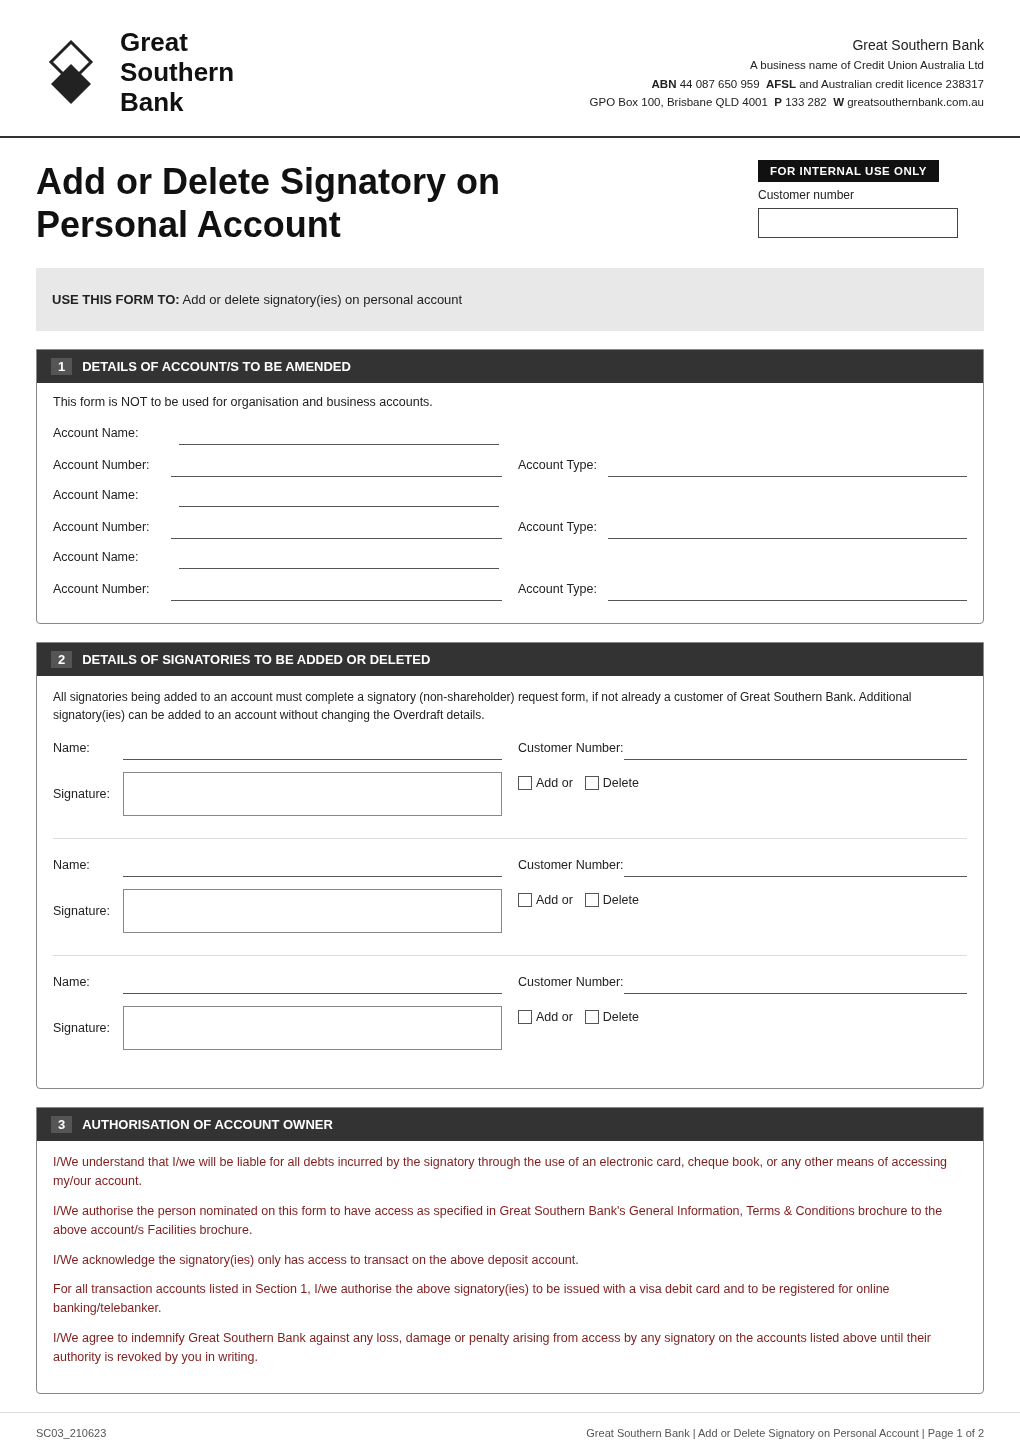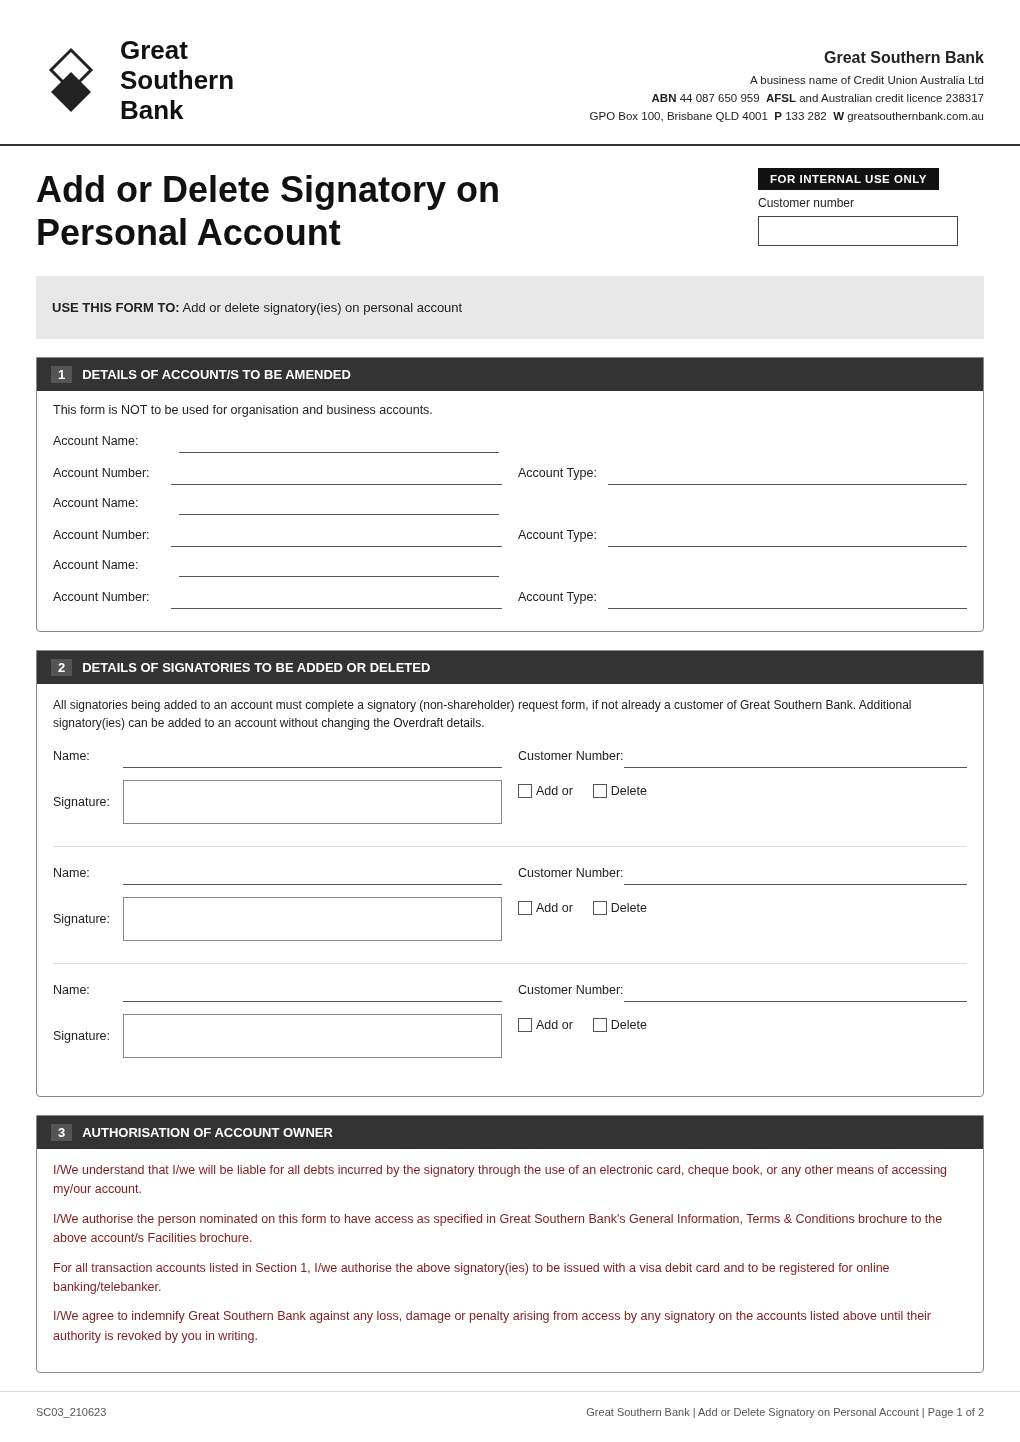--- a/index.html
+++ b/index.html
@@ -15,23 +15,23 @@
     .page {
       width: 1020px;
       min-height: 1442px;
       background: #fff;
       padding: 0 0 40px 0;
     }
 
     
     .header {
       display: flex;
-      align-items: flex-end;
+      align-items: center;
       justify-content: space-between;
-      padding: 36px 36px 18px 36px;
+      padding: 28px 36px 18px 36px;
       border-bottom: 2px solid #333;
     }
     .logo-area {
       display: flex;
       align-items: center;
       gap: 14px;
     }
     .logo-diamond {
       width: 70px;
       height: 70px;
@@ -46,22 +46,22 @@
     .logo-text span {
       display: block;
     }
     .header-right {
       text-align: right;
       font-size: 11.5px;
       color: #222;
       line-height: 1.6;
     }
     .header-right .brand-name {
-      font-weight: bold;
-      font-size: 16px;
+      font-weight: normal;
+      font-size: 14px;
     }
 
     
     .title-section {
       display: flex;
       align-items: flex-start;
       justify-content: space-between;
       padding: 22px 52px 10px 36px;
     }
     .form-title {
@@ -231,21 +231,21 @@
     }
     .sig-signature-box {
       height: 44px;
       border: 1.5px solid #888;
       background: #fff;
       flex: 1;
     }
     .add-delete-row {
       display: flex;
       align-items: flex-start;
-      gap: 20px;
+      gap: 12px;
       margin-top: 4px;
     }
     .checkbox-wrapper {
       display: flex;
       align-items: center;
       gap: 4px;
       font-size: 12.5px;
     }
     .form-checkbox {
       width: 14px;
@@ -502,20 +502,21 @@
   </div>
 
   <div class="section">
     <div class="section-header">
       <span class="section-number">3</span>
       <span>AUTHORISATION OF ACCOUNT OWNER</span>
     </div>
     <div class="section-body">
       <p class="auth-para">I/We understand that I/we will be liable for all debts incurred by the signatory through the use of an electronic card, cheque book, or any other means of accessing my/our account.</p>
       <p class="auth-para">I/We authorise the person nominated on this form to have access as specified in Great Southern Bank's General Information, Terms &amp; Conditions brochure to the above account/s Facilities brochure.</p>
+      <p class="auth-para">I/We acknowledge the signatory(ies) only has access to transact on the above deposit account.</p>
       <p class="auth-para">For all transaction accounts listed in Section 1, I/we authorise the above signatory(ies) to be issued with a visa debit card and to be registered for online banking/telebanker.</p>
       <p class="auth-para">I/We agree to indemnify Great Southern Bank against any loss, damage or penalty arising from access by any signatory on the accounts listed above until their authority is revoked by you in writing.</p>
     </div>
   </div>
 
   <div class="footer">
     <span>SC03_210623</span>
     <span>Great Southern Bank  |  Add or Delete Signatory on Personal Account  |  Page 1 of 2</span>
   </div>
 

